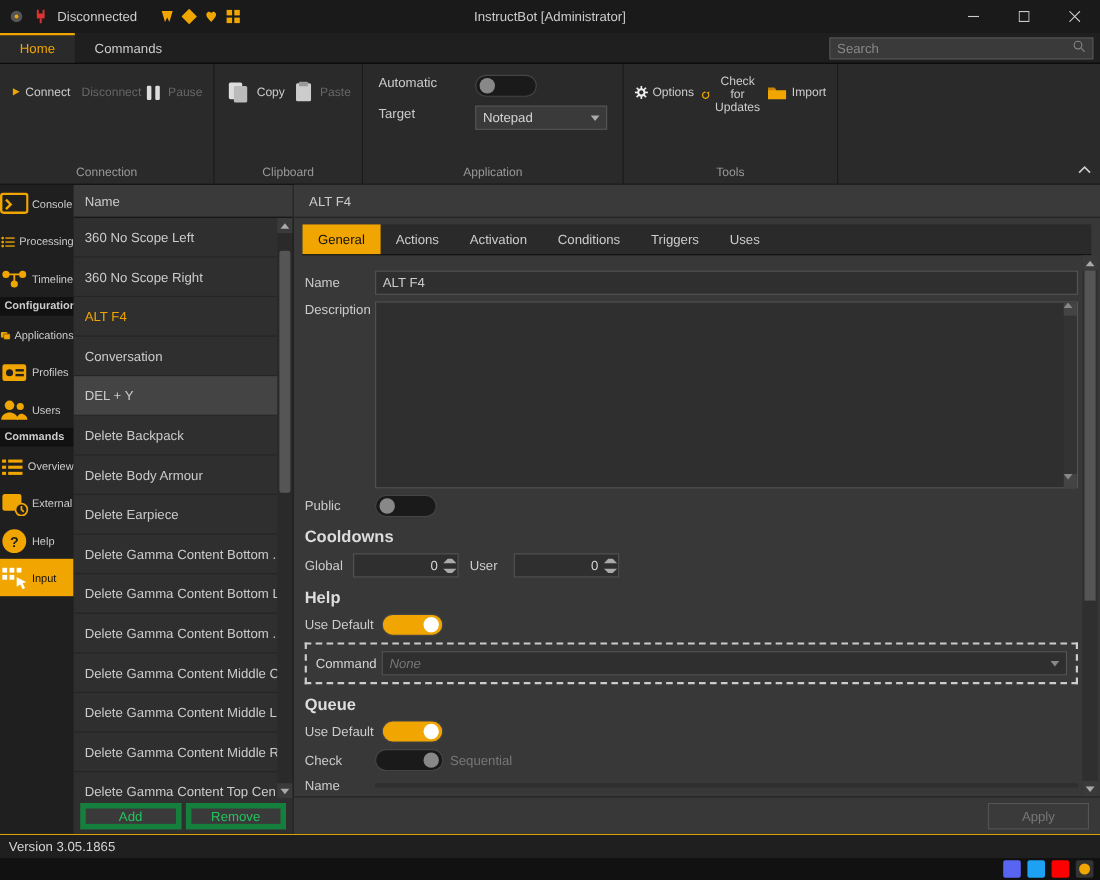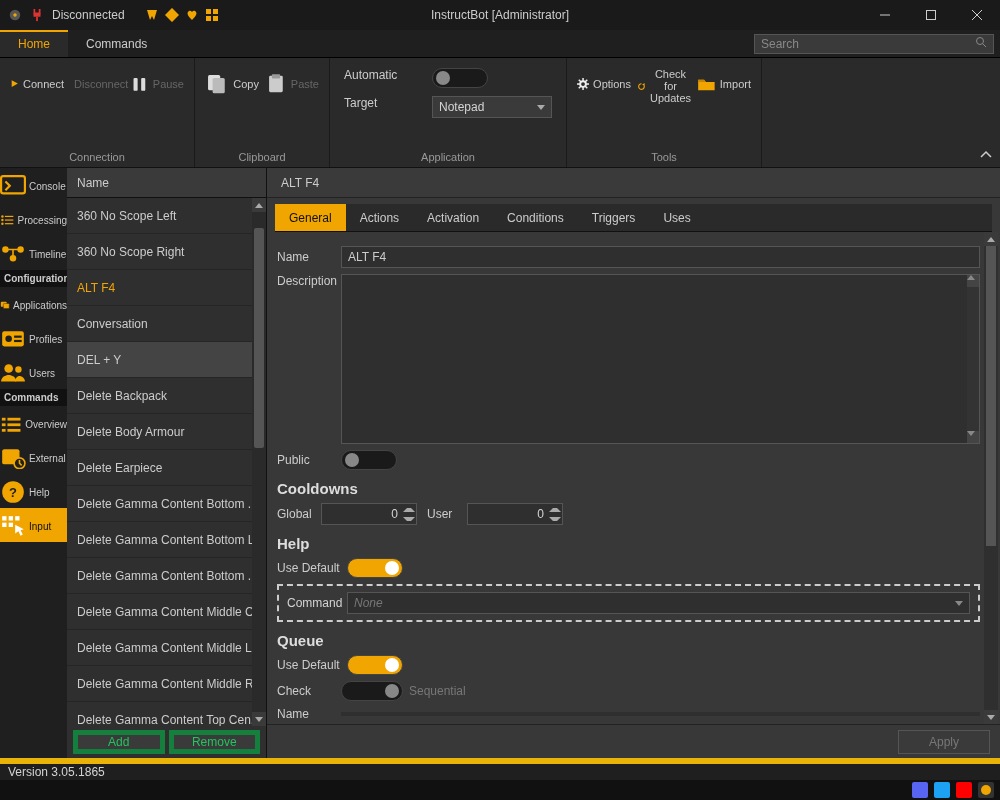--- a/index.html
+++ b/index.html
@@ -79,21 +79,21 @@
 .numspin{width:96px;height:22px;background:#2f2f2f;border:1px solid #555;display:flex;align-items:center;padding:0 4px;justify-content:flex-end;position:relative}
 .numspin .spn{position:absolute;right:1px;top:1px;bottom:1px;width:12px;display:flex;flex-direction:column}
 .numspin .spn div{flex:1;display:flex;align-items:center;justify-content:center}
 .numspin .val{margin-right:14px}
 .cmdbox{border:2px dashed #ccc;padding:6px 8px;margin:6px 0;display:flex;align-items:center}
 .cmdbox .flbl{width:60px}
 .cmdbox .cmdfield{flex:1;height:22px;background:#2f2f2f;border:1px solid #555;display:flex;align-items:center;justify-content:space-between;padding:0 6px}
 .cmdbox .cmdfield .ph{color:#777;font-style:italic}
 .detailfoot{height:34px;display:flex;align-items:center;justify-content:flex-end;padding:0 10px;border-top:1px solid #222;background:#383838}
 .applybtn{width:92px;height:24px;background:#3a3a3a;border:1px solid #555;display:flex;align-items:center;justify-content:center;color:#777}
-.statusbar{height:22px;background:#1f1f1f;display:flex;align-items:center;padding:0 8px;color:#ccc;font-size:11px;border-top:6px solid #eab308}
+.statusbar{height:22px;background:#1f1f1f;display:flex;align-items:center;padding:0 8px;color:#ccc;font-size:11px;border-top:1px solid #eab308}
 .taskbar{height:20px;background:#111;display:flex;align-items:center;justify-content:flex-end;padding:0 6px;gap:6px}
 .taskbar .ti{width:16px;height:16px;border-radius:2px}
 .seqlbl{color:#777;margin-left:6px}
 .tri{width:0;height:0;border-left:4px solid transparent;border-right:4px solid transparent}
 .tri.up{border-bottom:5px solid #aaa}
 .tri.dn{border-top:5px solid #aaa}
 </style>
 </head>
 <body>
 

